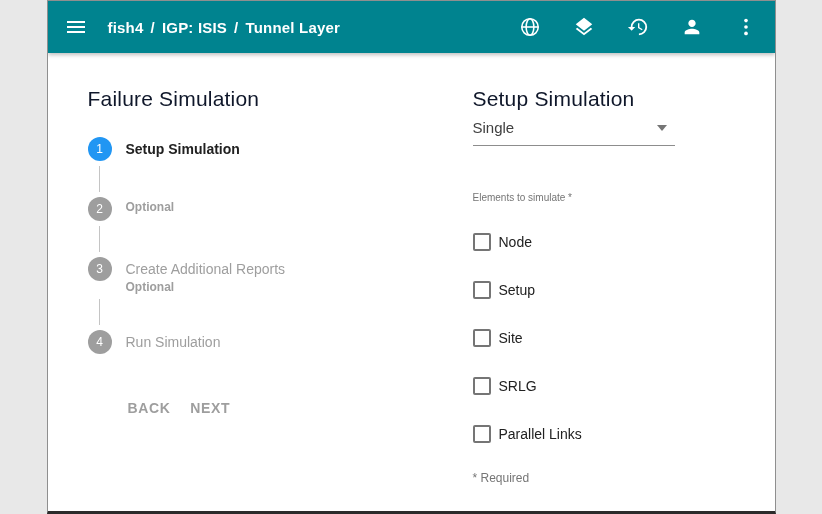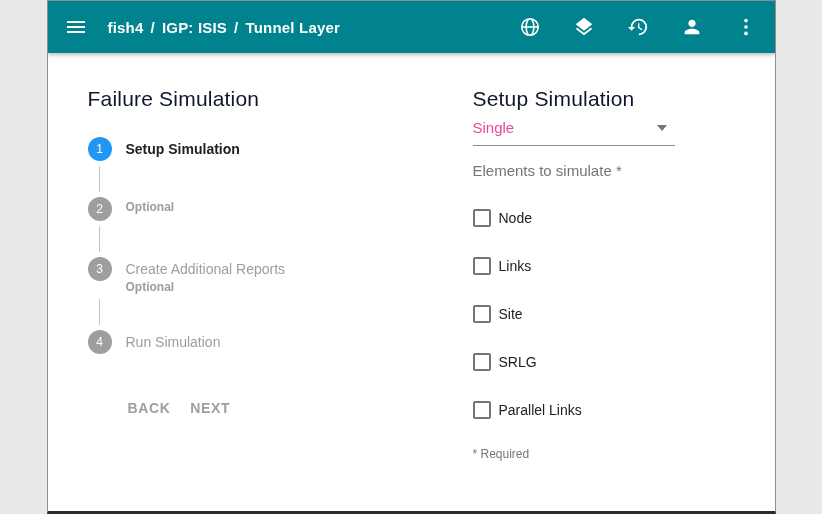--- a/index.html
+++ b/index.html
@@ -45,26 +45,26 @@
   .step-nav button {
     background:none; border:none; color:#9e9e9e; font-size:14px; font-weight:700;
     letter-spacing:.6px; cursor:pointer; font-family:inherit;
   }
   
   .field-label { margin-top:18px; font-size:11px; color:#757575; }
   .select {
     width:202px; display:flex; align-items:center; justify-content:space-between;
     border-bottom:1px solid #8d8d8d; padding:8px 2px 9px 0; cursor:pointer;
   }
-  .select-value { font-size:15px; color:#ec4899; }
+  .select-value { font-size:15px; color:#404040; }
   .select-arrow {
     width:0; height:0; border-left:5px solid transparent; border-right:5px solid transparent;
     border-top:6px solid #757575; margin-right:6px;
   }
-  .elements-label { margin-top:16px; font-size:15px; color:#757575; }
+  .elements-label { margin-top:46px; font-size:10px; color:#757575; }
   .checkbox-row { display:flex; align-items:center; gap:8px; margin-top:30px; cursor:pointer; height:18px; }
   .checkbox {
     width:18px; height:18px; border:2px solid #757575; border-radius:2px;
     background:#fff; flex:0 0 18px; display:inline-block;
   }
   .checkbox-label { font-size:14px; color:#212121; }
   .required { margin-top:28px; font-size:12px; color:#757575; }
 </style>
 </head>
 <body>
@@ -173,21 +173,21 @@
       </div>
 
       <div class="elements-label">Elements to simulate *</div>
 
       <div class="checkbox-row">
         <span class="checkbox"></span>
         <span class="checkbox-label">Node</span>
       </div>
       <div class="checkbox-row">
         <span class="checkbox"></span>
-        <span class="checkbox-label">Links</span>
+        <span class="checkbox-label">Setup</span>
       </div>
       <div class="checkbox-row">
         <span class="checkbox"></span>
         <span class="checkbox-label">Site</span>
       </div>
       <div class="checkbox-row">
         <span class="checkbox"></span>
         <span class="checkbox-label">SRLG</span>
       </div>
       <div class="checkbox-row">

